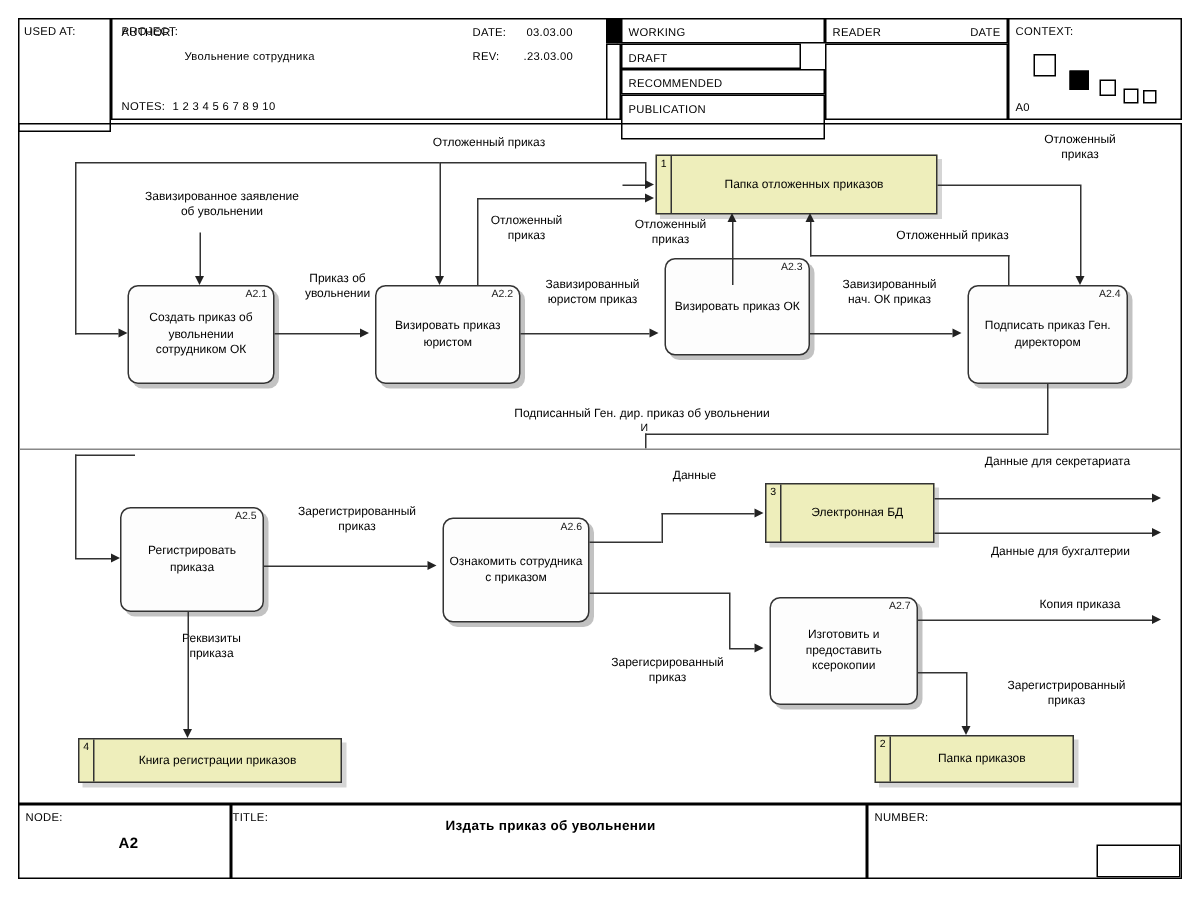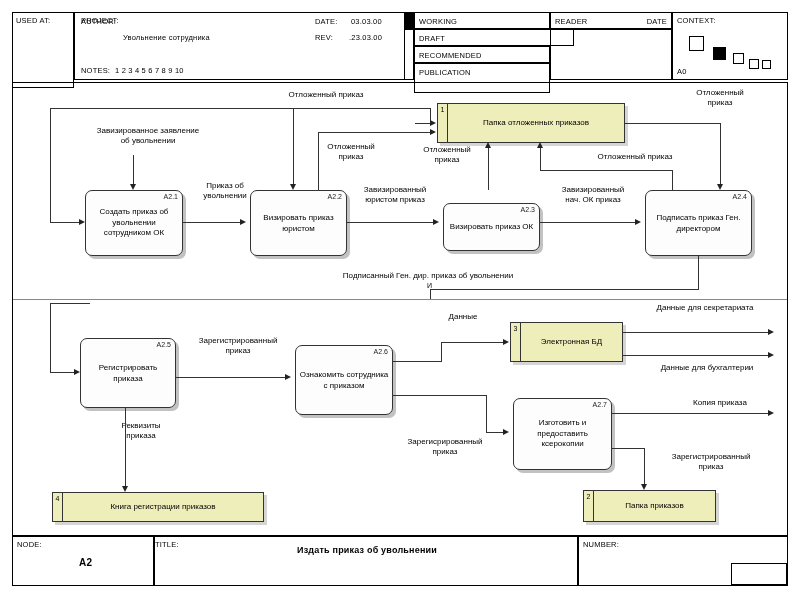--- a/index.html
+++ b/index.html
@@ -68,21 +68,21 @@
     <span class="hlabel" style="left:240px;top:20px;">REV:</span>
     <span class="hval" style="left:274px;top:20px;">.23.03.00</span>
   </div>
 
   <div class="hcell" style="left:404px;top:12px;width:10px;height:17px;background:#000;"></div>
   <div class="hcell" style="left:404px;top:29px;width:10px;height:51px;background:#fff;"></div>
 
   <div class="hcell" style="left:414px;top:12px;width:136px;height:17px;">
     <span class="hlabel" style="left:4px;top:4px;">WORKING</span>
   </div>
-  <div class="hcell" style="left:414px;top:29px;width:160px;height:17px;">
+  <div class="hcell" style="left:414px;top:29px;width:120px;height:17px;">
     <span class="hlabel" style="left:4px;top:4px;">DRAFT</span>
   </div>
   <div class="hcell" style="left:414px;top:46px;width:136px;height:17px;">
     <span class="hlabel" style="left:4px;top:4px;">RECOMMENDED</span>
   </div>
   <div class="hcell" style="left:414px;top:63px;width:136px;height:30px;">
     <span class="hlabel" style="left:4px;top:4px;">PUBLICATION</span>
   </div>
 
   <div class="hcell" style="left:550px;top:12px;width:122px;height:17px;">
@@ -127,21 +127,21 @@
 об увольнении
 сотрудником ОК</span>
   </div>
 
   <div class="abox" style="left:250px;top:190px;width:97px;height:66px;">
     <span class="code">A2.2</span>
     <span class="lbl">Визировать
 приказ юристом</span>
   </div>
 
-  <div class="abox" style="left:443px;top:203px;width:97px;height:48px;">
+  <div class="abox" style="left:443px;top:172px;width:97px;height:65px;">
     <span class="code">A2.3</span>
     <span class="lbl">Визировать
 приказ ОК</span>
   </div>
 
   <div class="abox" style="left:645px;top:190px;width:107px;height:66px;">
     <span class="code">A2.4</span>
     <span class="lbl">Подписать приказ
 Ген. директором</span>
   </div>
@@ -230,21 +230,21 @@
     <span class="lbl">Изготовить и
 предоставить
 ксерокопии</span>
   </div>
 
   <div class="sbox" style="left:510px;top:322px;width:113px;height:40px;">
     <span class="num">3</span>
     <span class="lbl">Электронная БД</span>
   </div>
 
-  <div class="sbox" style="left:52px;top:492px;width:212px;height:30px;">
+  <div class="sbox" style="left:52px;top:492px;width:176px;height:30px;">
     <span class="num">4</span>
     <span class="lbl">Книга регистрации приказов</span>
   </div>
 
   <div class="sbox" style="left:583px;top:490px;width:133px;height:32px;">
     <span class="num">2</span>
     <span class="lbl">Папка приказов</span>
   </div>
 
   <div class="ln lnv" style="left:50px;top:303px;height:69px;"></div>

